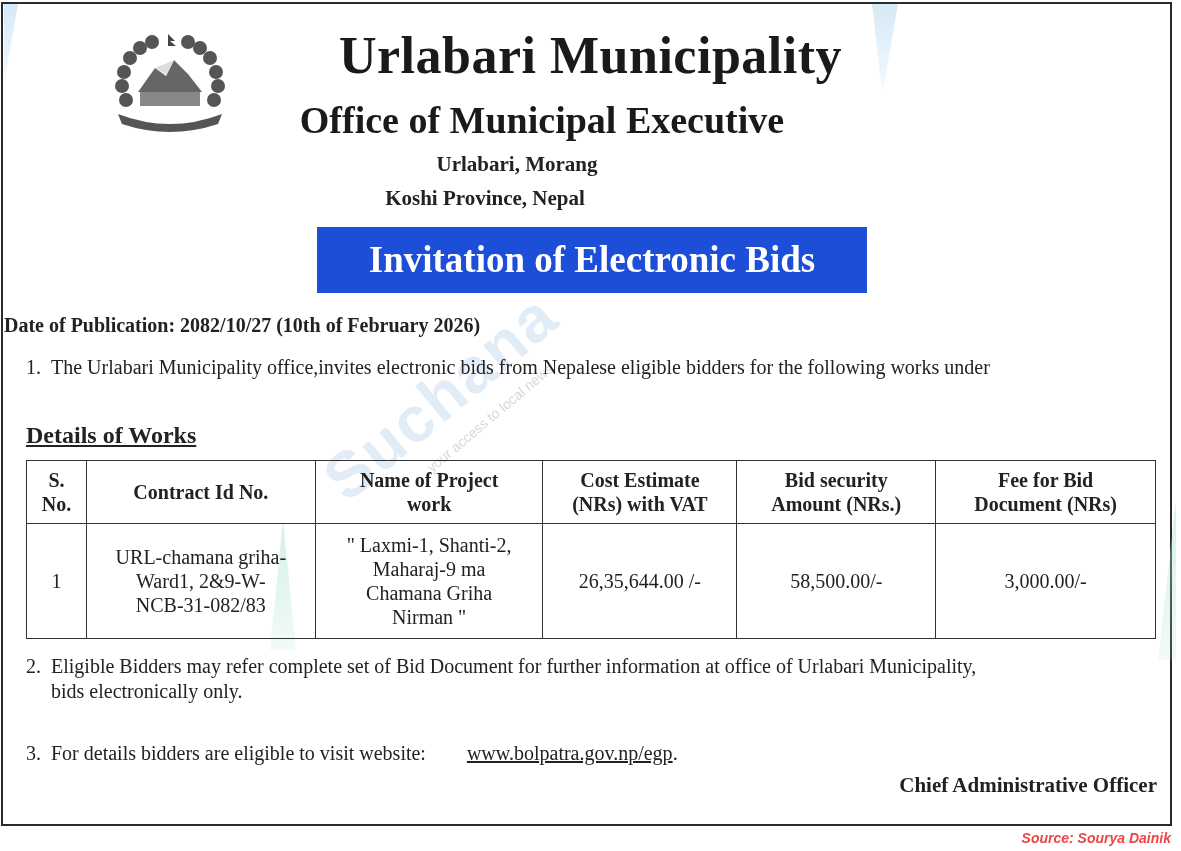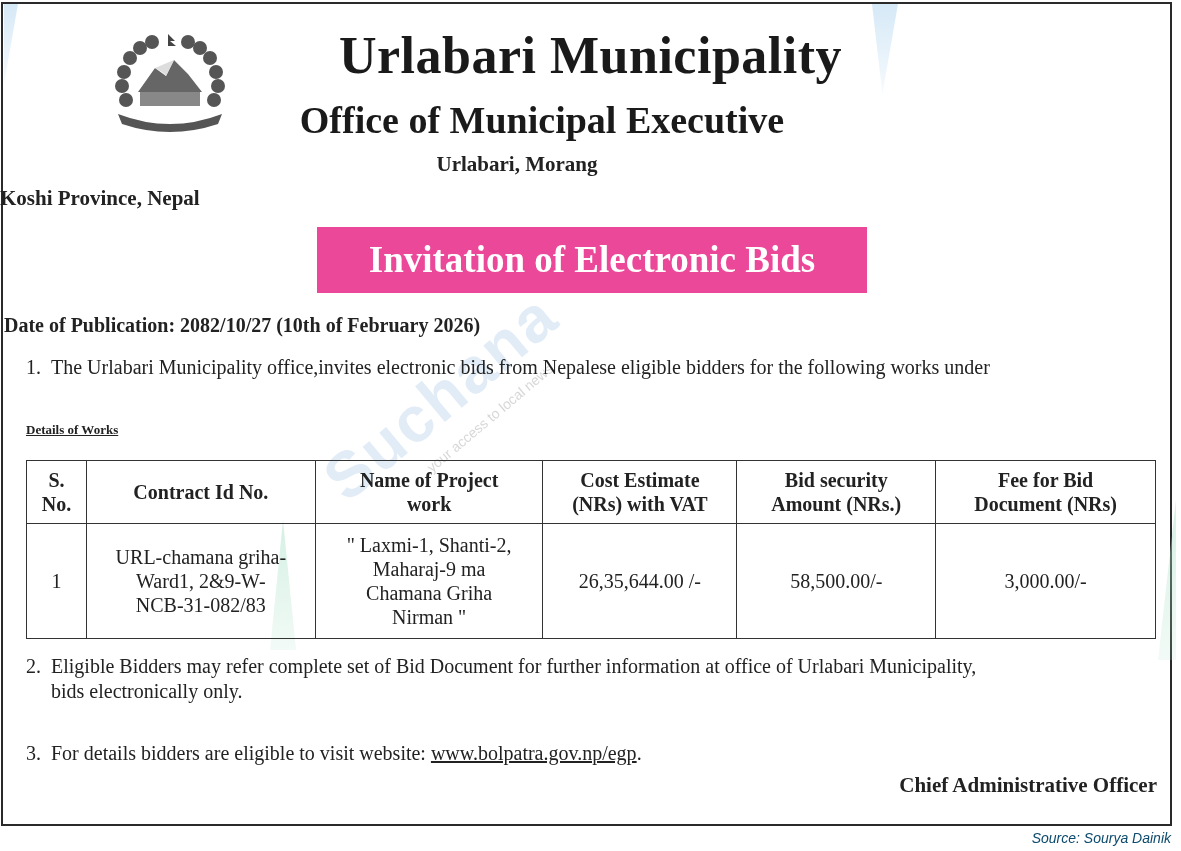--- a/index.html
+++ b/index.html
@@ -24,50 +24,50 @@
   }
 
   .emblem { position: absolute; left: 110px; top: 30px; width: 120px; height: 105px; }
 
   .h-title { position: absolute; left: 0; width: 1181px; top: 26px; text-align: center;
     font-size: 52px; font-weight: bold; color: #1a1a1a; letter-spacing: 0.5px; padding-left: 0; }
   .h-office { position: absolute; left: 0; width: 1074px; top: 98px; text-align: center;
     font-size: 38px; font-weight: bold; color: #1a1a1a; padding-left: 10px; }
   .h-addr1 { position: absolute; left: 0; width: 1034px; top: 152px; text-align: center;
     font-size: 21px; font-weight: bold; color: #222; }
-  .h-addr2 { position: absolute; left: 0; width: 970px; top: 186px; 
+  .h-addr2 { position: absolute; left: 0; width: 970px; top: 186px; text-align: center;
     font-size: 21px; font-weight: bold; color: #222; }
 
   .banner { position: absolute; left: 317px; top: 227px; width: 550px; height: 66px;
-    background: #ec4899; color: #ffffff; text-align: center; font-size: 37px; font-weight: bold; line-height: 66px; }
+    background: #1d4ed8; color: #ffffff; text-align: center; font-size: 37px; font-weight: bold; line-height: 66px; }
 
   .pubdate { position: absolute; left: 0; width: 1181px; top: 314px; text-align: left;
     font-size: 20px; font-weight: bold; color: #222; padding-left: 4px; }
 
   .para { position: absolute; left: 26px; width: 1132px; font-size: 20px; line-height: 25px; color: #222;
     text-align: justify; }
   .para .num { display: inline-block; width: 25px; }
   .para .cont { padding-left: 25px; display: block; }
   .p1 { top: 355px; }
   .p2 { top: 654px; }
   .p3 { top: 741px; }
-  .link { text-decoration: underline; color: #222; }
+  .link { text-decoration: underline; color: #222; margin-left: 36px; }
 
-  .details-head { position: absolute; left: 26px; top: 422px; font-size: 13px; font-weight: bold;
+  .details-head { position: absolute; left: 26px; top: 422px; font-size: 24px; font-weight: bold;
     text-decoration: underline; color: #222; }
 
   table.works { position: absolute; left: 26px; top: 460px; width: 1130px; border-collapse: collapse;
     font-size: 20px; color: #222; }
   table.works th, table.works td { border: 1.5px solid #333; text-align: center; vertical-align: middle; }
   table.works th { font-weight: bold; height: 63px; line-height: 24px; }
   table.works td { height: 115px; line-height: 24px; }
 
   .signature { position: absolute; right: 24px; top: 773px; font-size: 21px; font-weight: bold; color: #222; }
   .source { position: absolute; right: 10px; top: 830px; font-family: "Liberation Sans", sans-serif;
-    font-style: italic; font-size: 14px; color: #0c4a6e; }
+    font-style: italic; font-size: 14px; color: #ef4444; font-weight: bold; }
 </style>
 </head>
 <body>
 
 <div class="frame"></div>
 
 <div class="wm-wedge" style="left:872px; top:4px; width:26px; height:90px; clip-path: polygon(0 0,100% 0,40% 100%);"></div>
 <div class="wm-wedge" style="left:4px; top:4px; width:14px; height:80px; clip-path: polygon(0 0,100% 0,0 100%);"></div>
 <div class="wm-wedge" style="left:270px; top:520px; width:26px; height:130px; clip-path: polygon(50% 0,100% 100%,0 100%); background: linear-gradient(180deg, rgba(170,225,200,0.5), rgba(170,225,200,0.15));"></div>
 <div class="wm-wedge" style="left:1158px; top:500px; width:18px; height:160px; clip-path: polygon(100% 0,100% 100%,0 100%); background: linear-gradient(180deg, rgba(170,225,200,0.5), rgba(170,225,200,0.15));"></div>

